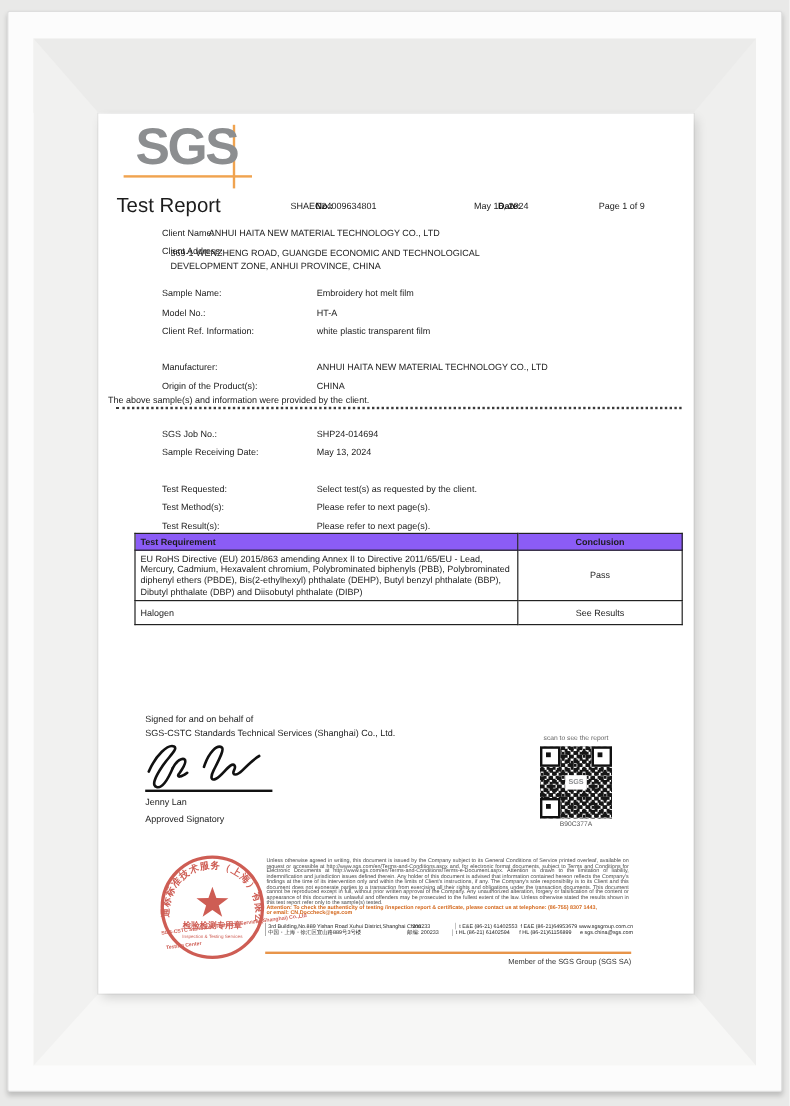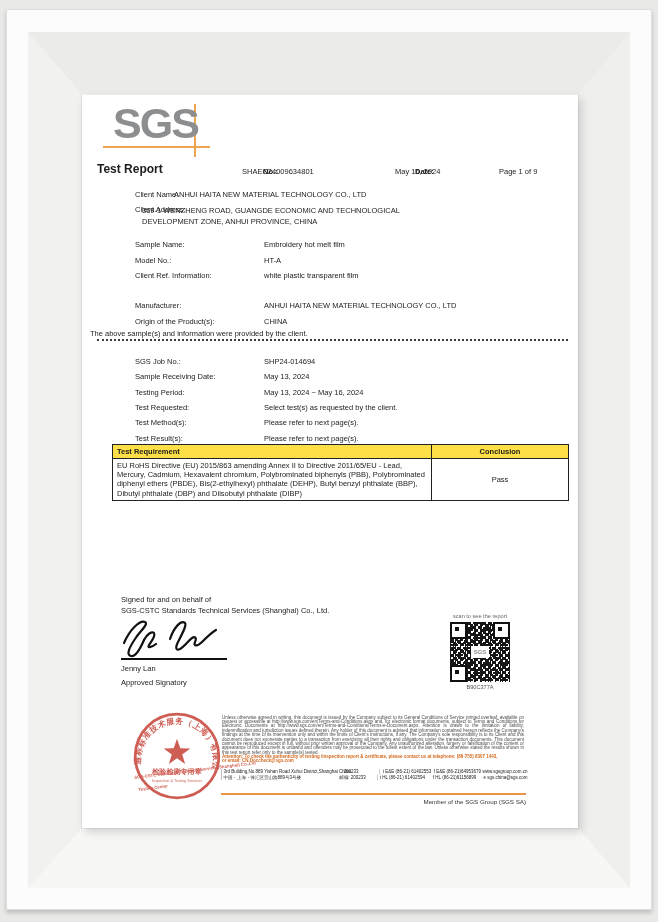--- a/index.html
+++ b/index.html
@@ -18,37 +18,37 @@
 
   
   .logo{position:absolute;left:0;top:0;width:140px;height:70px;}
   .logo-text{position:absolute;left:31px;top:7px;font-size:43px;line-height:43px;font-weight:bold;
              letter-spacing:-2px;color:#8c8e90;}
   .logo-hline{position:absolute;left:21px;top:51px;width:107px;height:2px;background:#f0a34f;}
   .logo-vline{position:absolute;left:112px;top:9px;width:2px;height:53px;background:#f0a34f;}
 
   
   .title-row{position:absolute;left:0;top:70px;width:100%;height:16px;}
-  .tr-title{position:absolute;left:15px;top:-3px;font-size:12px;font-weight:bold;}
+  .tr-title{position:absolute;left:15px;top:-3px;font-size:17px;font-weight:normal;}
   .h-lbl{font-weight:bold;position:absolute;top:2px;padding-left:48px;}
   .h-val{position:absolute;top:2px;}
 
   .info-line{position:absolute;left:0;width:100%;height:11px;margin-left:32px;}
   .lab{position:absolute;left:21px;white-space:nowrap;}
   .val{position:absolute;white-space:nowrap;}
   .v60{left:60px;} .v150{left:150px;}
   .addr-block{position:absolute;left:60px;top:110px;width:360px;line-height:11px;}
   .note{position:absolute;left:8px;top:234px;}
   .dotted-sep{position:absolute;left:15px;top:244px;width:471px;border-bottom:2px dotted #3a3a3a;}
 
   
   .req-table{position:absolute;left:30px;top:349px;width:457px;border-collapse:collapse;
              font-size:7.5px;color:#1c1c1c;}
   .req-table th,.req-table td{border:1px solid #222;padding:1px 4px;vertical-align:middle;}
-  .req-table th{background:#fde047;text-align:left;font-weight:bold;height:11px;}
+  .req-table th{background:#8b5cf6;text-align:left;font-weight:bold;height:11px;}
   .req-table th.center,.req-table td.center{text-align:center;}
   .req-table td.req{line-height:9.2px;padding-top:2px;padding-bottom:2px;}
   .col-concl{width:128px;}
   .row-halogen td{height:17px;}
 
   
   .sig-block{position:absolute;left:39px;top:500px;width:260px;line-height:10.5px;}
   .sig-svg{position:absolute;left:36px;top:522px;}
   .sig-line{position:absolute;left:39px;top:563px;width:106px;height:1.5px;background:#111;}
   .sig-name{position:absolute;left:39px;top:569px;}
@@ -148,24 +148,20 @@
     <div class="dotted-sep"></div>
 
     <div class="info-line" style="top:262px">
       <span class="lab">SGS Job No.:</span>
       <span class="val v150">SHP24-014694</span>
     </div>
     <div class="info-line" style="top:277px">
       <span class="lab">Sample Receiving Date:</span>
       <span class="val v150">May 13, 2024</span>
     </div>
-    <div class="info-line" style="top:293px">
-      <span class="lab">Testing Period:</span>
-      <span class="val v150">May 13, 2024 ~ May 16, 2024</span>
-    </div>
     <div class="info-line" style="top:308px">
       <span class="lab">Test Requested:</span>
       <span class="val v150">Select test(s) as requested by the client.</span>
     </div>
     <div class="info-line" style="top:323px">
       <span class="lab">Test Method(s):</span>
       <span class="val v150">Please refer to next page(s).</span>
     </div>
     <div class="info-line" style="top:339px">
       <span class="lab">Test Result(s):</span>
@@ -174,20 +170,24 @@
 
     <table class="req-table">
       <tbody>
           <tr>
         <th>Test Requirement</th>
         <th class="center col-concl">Conclusion</th>
       </tr>
       <tr>
         <td class="req">EU RoHS Directive (EU) 2015/863 amending Annex II to Directive 2011/65/EU - Lead, Mercury, Cadmium, Hexavalent chromium, Polybrominated biphenyls (PBB), Polybrominated diphenyl ethers (PBDE), Bis(2-ethylhexyl) phthalate (DEHP), Butyl benzyl phthalate (BBP), Dibutyl phthalate (DBP) and Diisobutyl phthalate (DIBP)</td>
         <td class="center">Pass</td>
+      </tr>
+      <tr class="row-halogen">
+        <td>Halogen</td>
+        <td class="center">See Results</td>
       </tr>
     </tbody>
       </table>
 
     <div class="sig-block">
       <div>Signed for and on behalf of</div>
       <div>SGS-CSTC Standards Technical Services (Shanghai) Co., Ltd.</div>
     </div>
     <svg class="sig-svg" width="110" height="42" viewBox="0 0 110 42">
       <g fill="none" stroke="#111" stroke-width="2.2" stroke-linecap="round">

